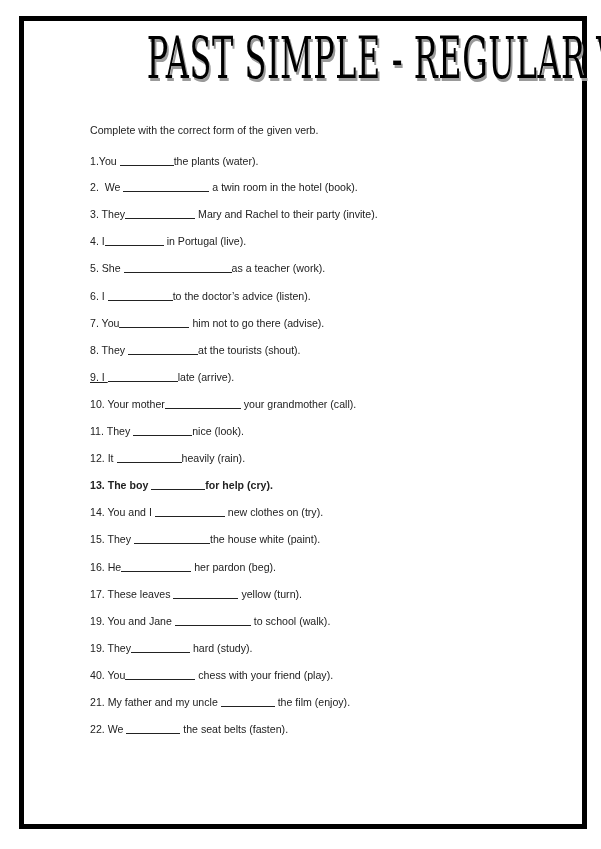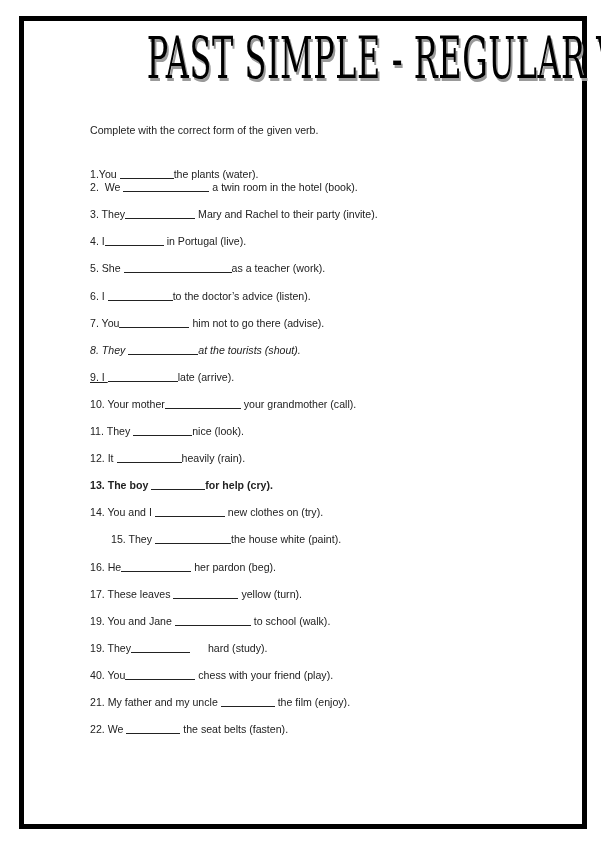--- a/index.html
+++ b/index.html
@@ -77,37 +77,37 @@
 <body>
 
 <div class="frame">
   <div class="title">
     <span class="title-inner">PAST SIMPLE - REGULAR VERBS</span>
   </div>
 
   <div class="content">
     <div class="instruction">Complete with the correct form of the given verb.</div>
     <div id="items">
-        <div class="item" style="top: 43px; text-align: right;"><span style="white-space: pre;">1.You </span><span class="blank" style="width: 54px;"></span><span style="white-space: pre;">the plants (water).</span></div>
+        <div class="item" style="top: 30px; text-align: right;"><span style="white-space: pre;">1.You </span><span class="blank" style="width: 54px;"></span><span style="white-space: pre;">the plants (water).</span></div>
         <div class="item" style="top: 56.1px;"><span style="white-space: pre;">2.  We </span><span class="blank" style="width: 86px;"></span><span style="white-space: pre;"> a twin room in the hotel (book).</span></div>
         <div class="item" style="top: 83.2px;"><span style="white-space: pre;">3. They</span><span class="blank" style="width: 70px;"></span><span style="white-space: pre;"> Mary and Rachel to their party (invite).</span></div>
         <div class="item" style="top: 110.3px;"><span style="white-space: pre;">4. I</span><span class="blank" style="width: 59px;"></span><span style="white-space: pre;"> in Portugal (live).</span></div>
         <div class="item" style="top: 137.4px;"><span style="white-space: pre;">5. She </span><span class="blank" style="width: 108px;"></span><span style="white-space: pre;">as a teacher (work).</span></div>
         <div class="item" style="top: 164.5px;"><span style="white-space: pre;">6. I </span><span class="blank" style="width: 65px;"></span><span style="white-space: pre;">to the doctor’s advice (listen).</span></div>
         <div class="item" style="top: 191.6px;"><span style="white-space: pre;">7. You</span><span class="blank" style="width: 70px;"></span><span style="white-space: pre;"> him not to go there (advise).</span></div>
-        <div class="item" style="top: 218.7px; font-style: italic;"><span style="white-space: pre;">8. They </span><span class="blank" style="width: 70px;"></span><span style="white-space: pre;">at the tourists (shout).</span></div>
+        <div class="item" style="top: 218.7px;"><span style="white-space: pre;">8. They </span><span class="blank" style="width: 70px;"></span><span style="white-space: pre;">at the tourists (shout).</span></div>
         <div class="item" style="top: 245.8px;"><span style="white-space: pre; text-decoration: underline;">9. I </span><span class="blank" style="width: 70px;"></span><span style="white-space: pre;">late (arrive).</span></div>
         <div class="item" style="top: 272.9px;"><span style="white-space: pre;">10. Your mother</span><span class="blank" style="width: 76px;"></span><span style="white-space: pre;"> your grandmother (call).</span></div>
         <div class="item" style="top: 300px; text-align: right;"><span style="white-space: pre;">11. They </span><span class="blank" style="width: 59px;"></span><span style="white-space: pre;">nice (look).</span></div>
         <div class="item" style="top: 327.1px;"><span style="white-space: pre;">12. It </span><span class="blank" style="width: 65px;"></span><span style="white-space: pre;">heavily (rain).</span></div>
         <div class="item" style="top: 354.2px; font-weight: bold;"><span style="white-space: pre;">13. The boy </span><span class="blank" style="width: 54px;"></span><span style="white-space: pre;">for help (cry).</span></div>
         <div class="item" style="top: 381.3px;"><span style="white-space: pre;">14. You and I </span><span class="blank" style="width: 70px;"></span><span style="white-space: pre;"> new clothes on (try).</span></div>
-        <div class="item" style="top: 408.4px;"><span style="white-space: pre; margin-left: 21px;">15. They </span><span class="blank" style="width: 76px;"></span><span style="white-space: pre;">the house white (paint).</span></div>
+        <div class="item" style="top: 408.4px;"><span style="white-space: pre;">15. They </span><span class="blank" style="width: 76px;"></span><span style="white-space: pre;">the house white (paint).</span></div>
         <div class="item" style="top: 435.5px;"><span style="white-space: pre;">16. He</span><span class="blank" style="width: 70px;"></span><span style="white-space: pre;"> her pardon (beg).</span></div>
         <div class="item" style="top: 462.6px;"><span style="white-space: pre;">17. These leaves </span><span class="blank" style="width: 65px;"></span><span style="white-space: pre;"> yellow (turn).</span></div>
         <div class="item" style="top: 489.7px;"><span style="white-space: pre;">19. You and Jane </span><span class="blank" style="width: 76px;"></span><span style="white-space: pre;"> to school (walk).</span></div>
-        <div class="item" style="top: 516.8px;"><span style="white-space: pre; text-align: right;">19. They</span><span class="blank" style="width: 59px;"></span><span style="white-space: pre; margin-left: 15px;"> hard (study).</span></div>
+        <div class="item" style="top: 516.8px;"><span style="white-space: pre; text-align: right;">19. They</span><span class="blank" style="width: 59px;"></span><span style="white-space: pre;"> hard (study).</span></div>
         <div class="item" style="top: 543.9px;"><span style="white-space: pre;">40. You</span><span class="blank" style="width: 70px;"></span><span style="white-space: pre;"> chess with your friend (play).</span></div>
         <div class="item" style="top: 571px;"><span style="white-space: pre;">21. My father and my uncle </span><span class="blank" style="width: 54px;"></span><span style="white-space: pre;"> the film (enjoy).</span></div>
         <div class="item" style="top: 598.1px;"><span style="white-space: pre;">22. We </span><span class="blank" style="width: 54px;"></span><span style="white-space: pre;"> the seat belts (fasten).</span></div>
       </div>
   </div>
 </div>
 
 </body></html>

